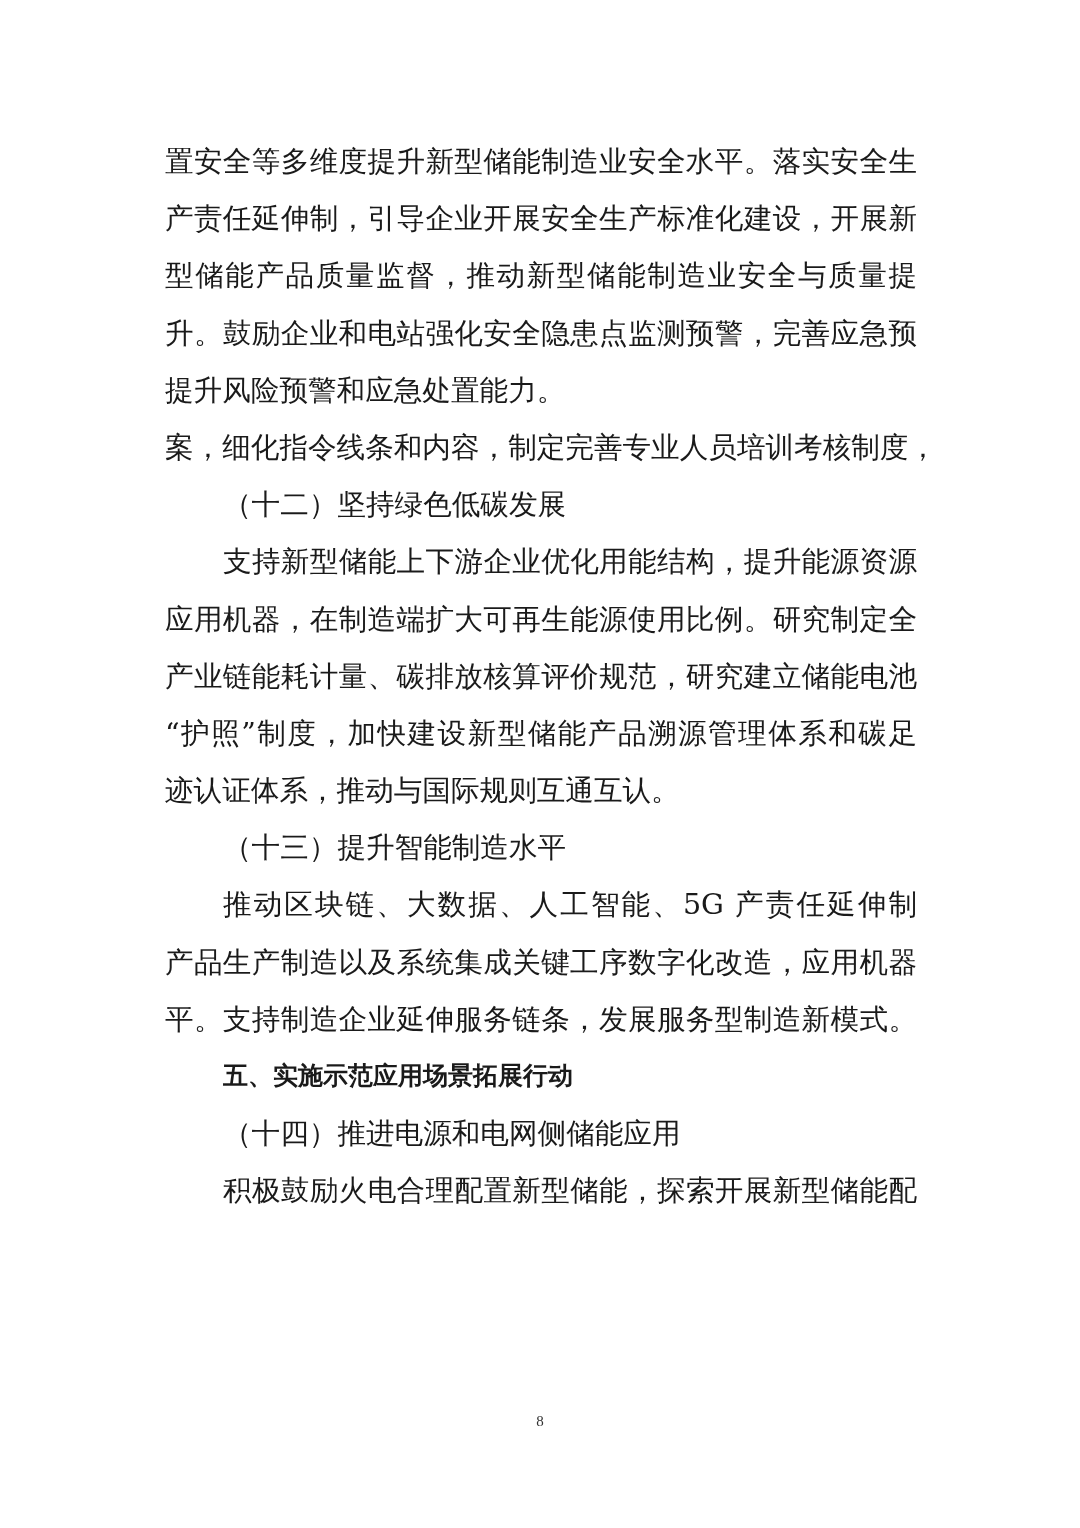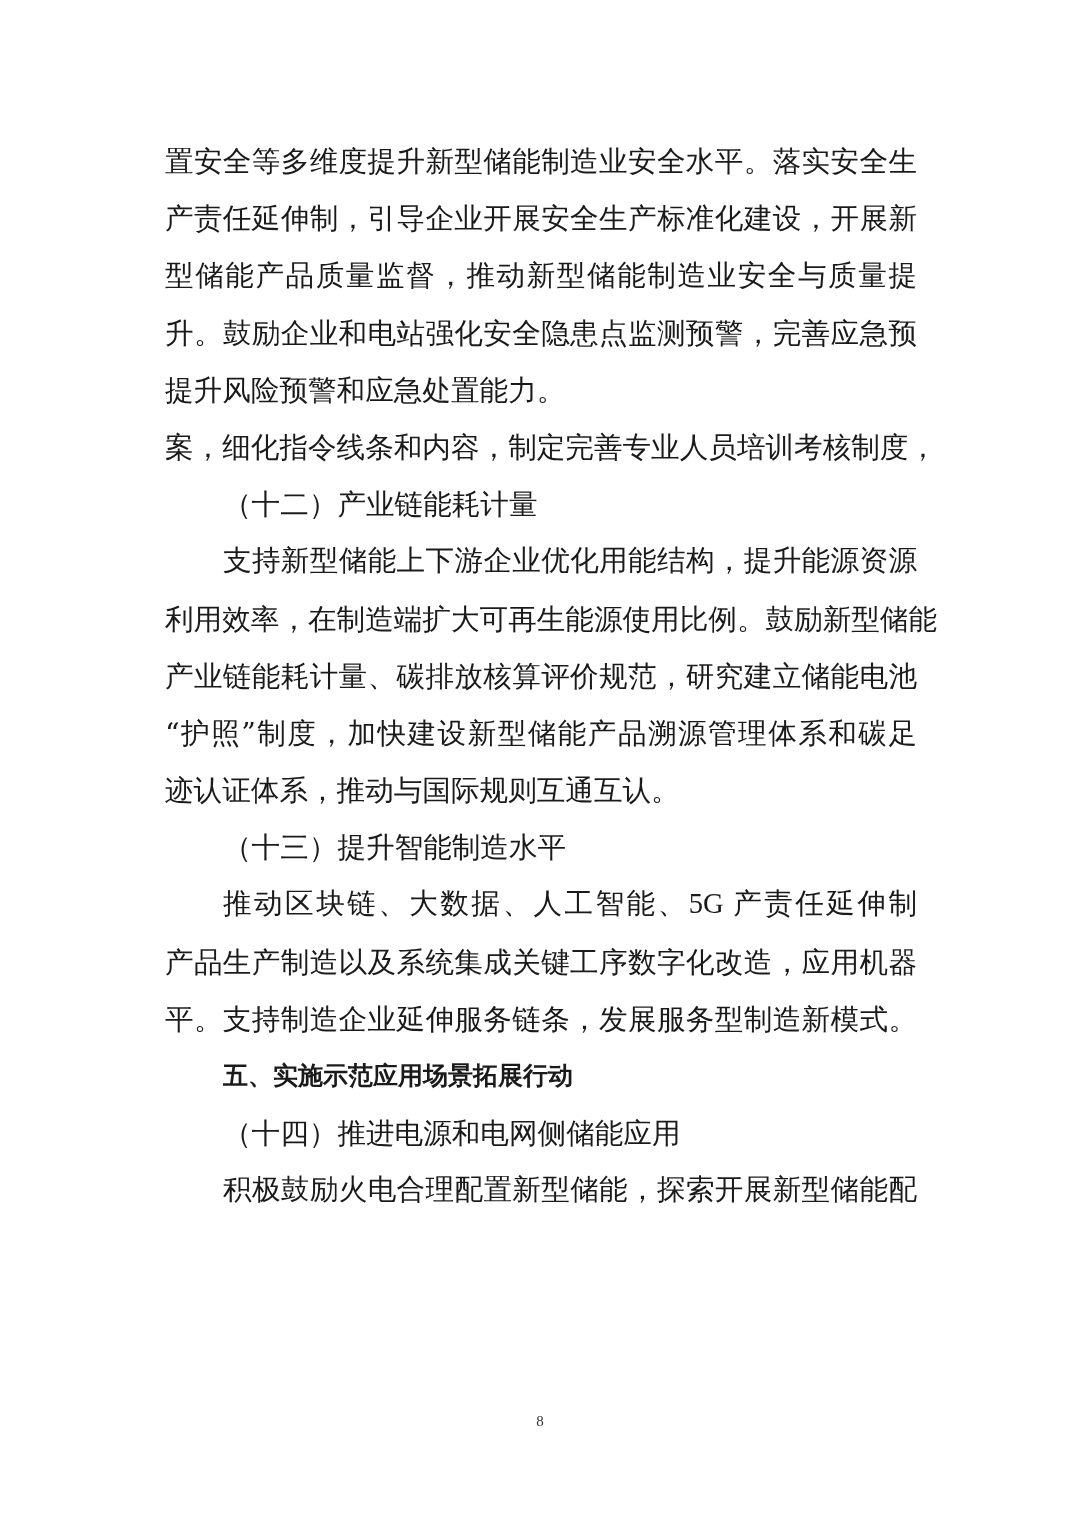--- a/index.html
+++ b/index.html
@@ -12,21 +12,21 @@
     }
     .content {
       position: absolute; left: 165px; top: 137px; width: 752px;
     }
     .line {
       height: 57.2px; line-height: 48px; font-size: 28.6px;
       white-space: nowrap; text-align: justify; text-align-last: justify;
       letter-spacing: 0px; display: block;
     }
     .line.last { text-align-last: left; }
-    .indent { padding-left: 58px; font-family: Liberation Serif, serif; }
+    .indent { padding-left: 58px; }
     .heading-sub { text-align-last: left; padding-left: 58px; }
     .heading-main { text-align-last: left; padding-left: 58px; font-weight: bold; font-family: "DejaVu Sans", "Liberation Sans", sans-serif; font-size: 25px; }
     .page-number {
       position: absolute; top: 1413px; left: 0; width: 1080px; text-align: center;
       font-size: 15px; color: #333;
       font-family: "Liberation Serif", serif;
     }
   </style>
 </head>
 <body>
@@ -36,25 +36,25 @@
 
     <div>
       <span class="line">置安全等多维度提升新型储能制造业安全水平。落实安全生</span>
       <span class="line">产责任延伸制，引导企业开展安全生产标准化建设，开展新</span>
       <span class="line">型储能产品质量监督，推动新型储能制造业安全与质量提</span>
       <span class="line">升。鼓励企业和电站强化安全隐患点监测预警，完善应急预</span>
       <span class="line last">提升风险预警和应急处置能力。</span>
       <span class="line">案，细化指令线条和内容，制定完善专业人员培训考核制度，</span>
     </div>
 
-    <span class="line heading-sub">（十二）产业链能耗计量</span>
+    <span class="line heading-sub">（十二）坚持绿色低碳发展</span>
 
     <div>
       <span class="line indent">支持新型储能上下游企业优化用能结构，提升能源资源</span>
-      <span class="line">利用效率，在制造端扩大可再生能源使用比例。鼓励新型储能</span>
+      <span class="line">应用机器，在制造端扩大可再生能源使用比例。研究制定全</span>
       <span class="line">产业链能耗计量、碳排放核算评价规范，研究建立储能电池</span>
       <span class="line">“护照”制度，加快建设新型储能产品溯源管理体系和碳足</span>
       <span class="line last">迹认证体系，推动与国际规则互通互认。</span>
     </div>
 
     <span class="line heading-sub">（十三）提升智能制造水平</span>
 
     <div>
       <span class="line indent">推动区块链、大数据、人工智能、5G 产责任延伸制</span>
       <span class="line">产品生产制造以及系统集成关键工序数字化改造，应用机器</span>

